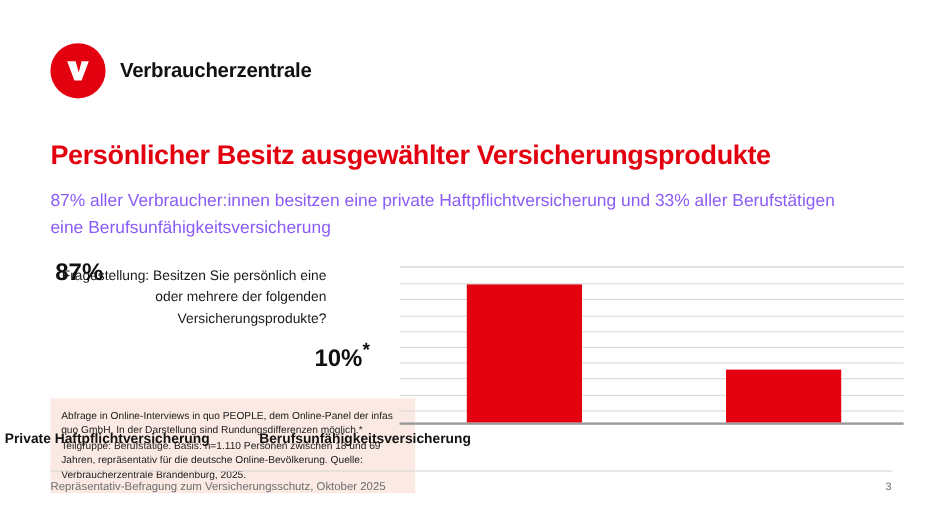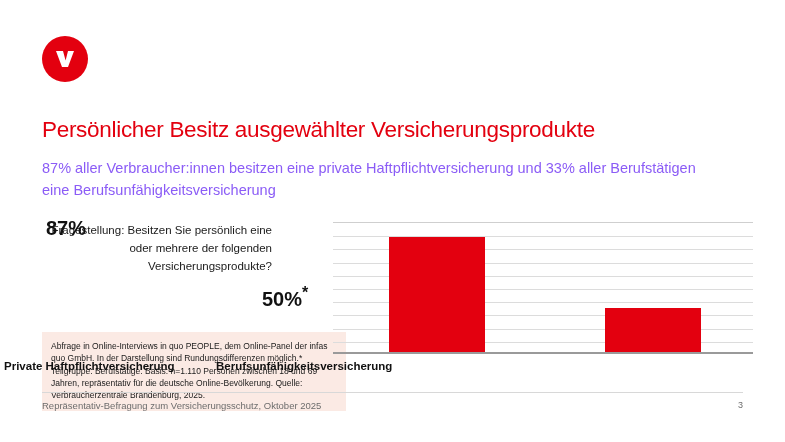--- a/index.html
+++ b/index.html
@@ -42,21 +42,21 @@
     color: #111111;
   }
 
   
   .headline {
     position: absolute;
     left: 42px;
     top: 117px;
     width: 700px;
     font-size: 22.5px;
-    font-weight: normal;
+    font-weight: bold;
     color: #e3000f;
     letter-spacing: -0.3px;
   }
 
   .subhead {
     position: absolute;
     left: 42px;
     top: 158px;
     width: 660px;
     font-size: 14.5px;
@@ -175,20 +175,21 @@
 </style>
 </head>
 <body>
 
 <div class="logo-block">
   <span class="logo-mark">
     <svg width="30" height="30" viewBox="0 0 30 30" aria-hidden="true">
       <path d="M6 7 h7 l2.6 9.5 L18 7 h6 l-6 16 h-6 z" fill="#ffffff"></path>
     </svg>
   </span>
+  <span class="logo-text">Verbraucherzentrale</span>
 </div>
 
 <div class="headline">Persönlicher Besitz ausgewählter Versicherungsprodukte</div>
 
 <div class="subhead">87% aller Verbraucher:innen besitzen eine private Haftpflichtversicherung und 33% aller Berufstätigen eine Berufsunfähigkeitsversicherung</div>
 
 <div class="question">Fragestellung: Besitzen Sie persönlich eine oder mehrere der folgenden Versicherungsprodukte?</div>
 
 <div class="footnote-box">Abfrage in Online-Interviews in quo PEOPLE, dem Online-Panel der infas quo GmbH. In der Darstellung sind Rundungsdifferenzen möglich.* Teilgruppe: Berufstätige. Basis: n=1.110 Personen zwischen 18 und 69 Jahren, repräsentativ für die deutsche Online-Bevölkerung. Quelle: Verbraucherzentrale Brandenburg, 2025.</div>
 
@@ -206,21 +207,21 @@
 
     <div class="bar bar-1" style="height:114.8px"></div>
     <div class="bar bar-2" style="height:43.6px"></div>
   </div>
 </div>
 
 <div class="bar-value val-1" style="top:213px">
   <span>87%</span><span class="star"></span>
 </div>
 <div class="bar-value val-2" style="top:284px">
-  <span>50%</span><span class="star">*</span>
+  <span>10%</span><span class="star">*</span>
 </div>
 
 <div class="cat-label cat-1">Private Haftpflichtversicherung</div>
 <div class="cat-label cat-2">Berufsunfähigkeitsversicherung</div>
 
 <div class="footer-rule"></div>
 <div class="footer-text">Repräsentativ-Befragung zum Versicherungsschutz, Oktober 2025</div>
 <div class="page-number">3</div>
 
 </body></html>

